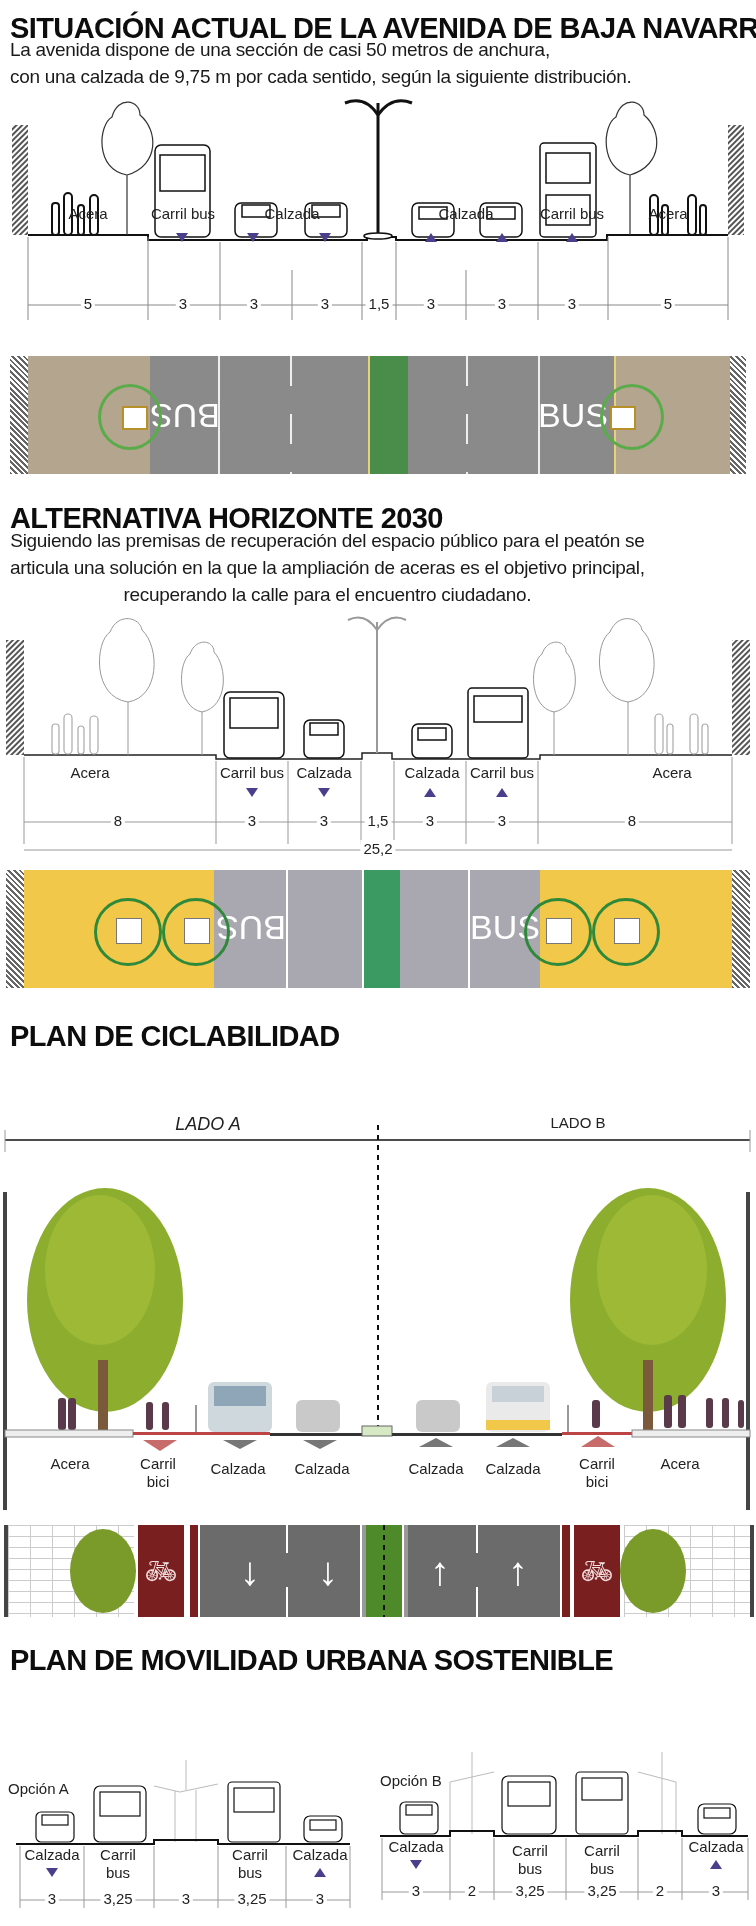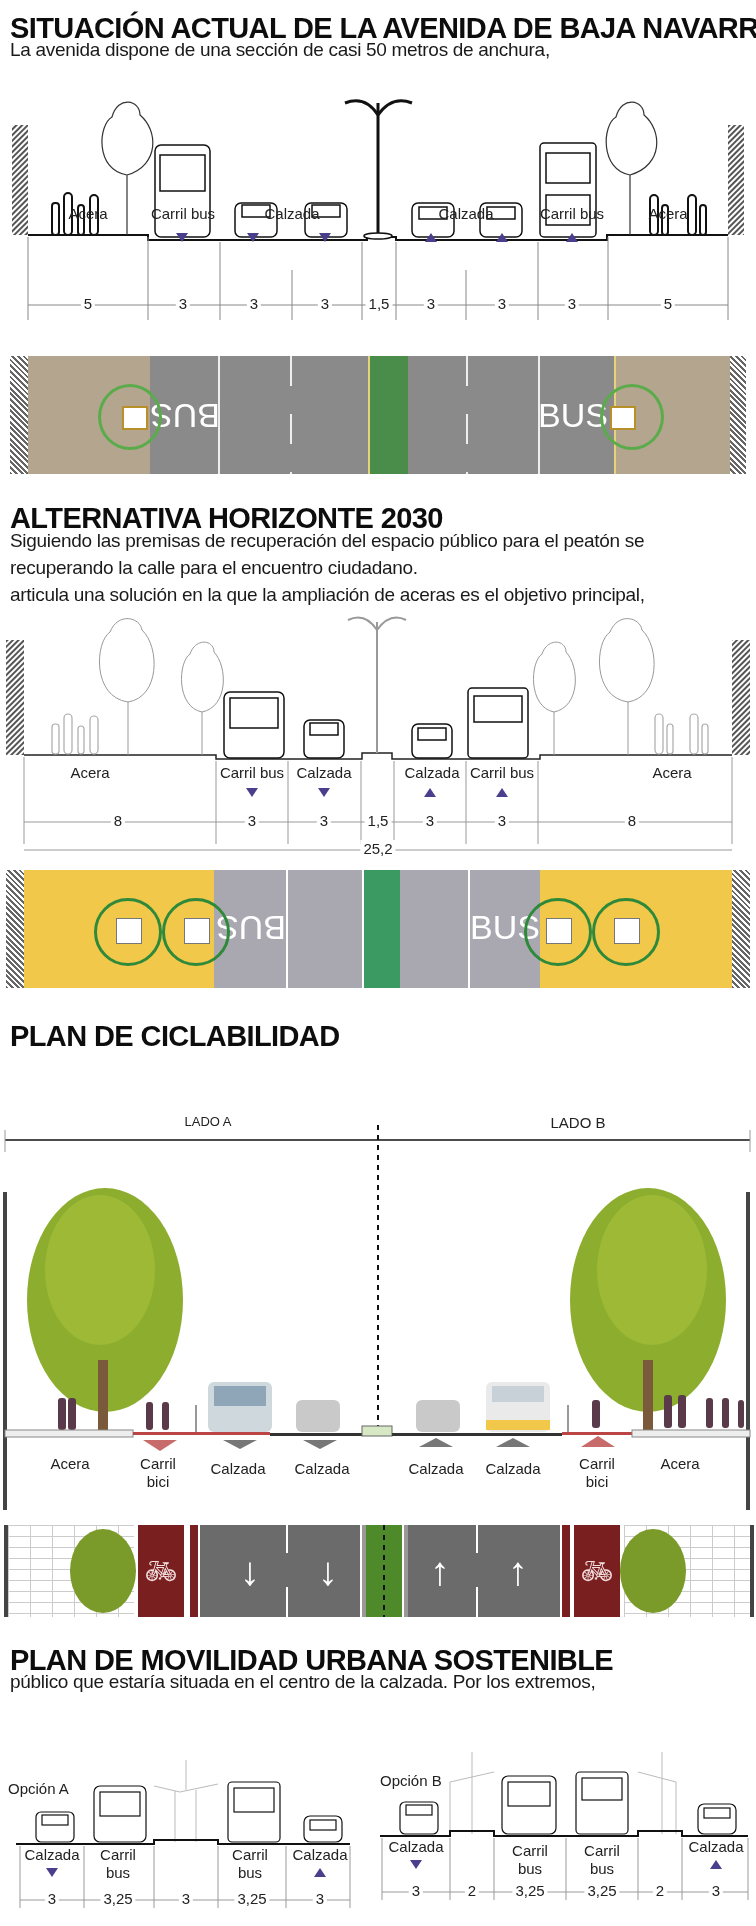--- a/index.html
+++ b/index.html
@@ -16,20 +16,21 @@
   .hatch{position:absolute;background:repeating-linear-gradient(45deg,#666 0 2px,#fff 2px 4px);}
   .tri-dn{position:absolute;width:0;height:0;transform:translateX(-50%);border-left:17px solid transparent;border-right:17px solid transparent;}
   .tri-up{position:absolute;width:0;height:0;transform:translateX(-50%);border-left:17px solid transparent;border-right:17px solid transparent;}
 </style>
 </head>
 <body>
 
 <div class="sec-title" style="top:4px;">SITUACIÓN ACTUAL DE LA AVENIDA DE BAJA NAVARRA</div>
 <div class="sec-desc" style="top:36px;">
   <div>La avenida dispone de una sección de casi 50 metros de anchura,</div>
+  <div>con una calzada de 9,75 m por cada sentido, según la siguiente distribución.</div>
 </div>
 
 <div class="abs" style="left:0;top:95px;width:756px;height:230px;">
   <svg width="756" height="230">
 
     <rect x="12" y="30" width="16" height="110" fill="url(#h1)"></rect>
     <rect x="728" y="30" width="16" height="110" fill="url(#h1)"></rect>
     <defs>
       <pattern id="h1" width="4" height="4" patternUnits="userSpaceOnUse" patternTransform="rotate(45)">
         <rect width="2" height="4" fill="#555"></rect>
@@ -128,24 +129,24 @@
   <div class="abs" style="left:528px;top:0;width:2px;height:118px;background:#eee;"></div>
   <div class="abs" style="left:140px;top:40px;font-size:34px;color:#fff;transform:rotate(180deg);">BUS</div>
   <div class="abs" style="left:528px;top:40px;font-size:34px;color:#fff;">BUS</div>
   <div class="abs" style="left:88px;top:28px;width:58px;height:60px;border:3px solid #5aac4a;border-radius:50%;"></div>
   <div class="abs" style="left:112px;top:50px;width:22px;height:20px;background:#fff;border:2px solid #b8902a;"></div>
   <div class="abs" style="left:590px;top:28px;width:58px;height:60px;border:3px solid #5aac4a;border-radius:50%;"></div>
   <div class="abs" style="left:600px;top:50px;width:22px;height:20px;background:#fff;border:2px solid #b8902a;"></div>
 </div>
 
 <div class="sec-title" style="top:494px;">ALTERNATIVA HORIZONTE 2030</div>
-<div class="sec-desc" style="top:527px;">
+<div class="sec-desc" style="top:527px;text-align:center;">
   <div>Siguiendo las premisas de recuperación del espacio público para el peatón se</div>
+  <div>articula una solución en la que la ampliación de aceras es el objetivo principal,</div>
   <div>recuperando la calle para el encuentro ciudadano.</div>
-  <div>articula una solución en la que la ampliación de aceras es el objetivo principal,</div>
 </div>
 
 <div class="abs" style="left:0;top:612px;width:756px;height:252px;">
   <svg width="756" height="252">
     <rect x="6" y="28" width="18" height="115" fill="url(#h1)"></rect>
     <rect x="732" y="28" width="18" height="115" fill="url(#h1)"></rect>
     <polyline points="24,143 216,143 216,147 362,147 362,141 392,141 392,147 540,147 540,143 732,143" fill="none" stroke="#222" stroke-width="1.5"></polyline>
     <line x1="377" y1="10" x2="377" y2="141" stroke="#999" stroke-width="2"></line>
     <path d="M377 18 Q365 0 348 8 M377 18 Q390 0 406 8" fill="none" stroke="#999" stroke-width="2"></path>
     <g fill="none" stroke="#999" stroke-width="1">
@@ -227,21 +228,21 @@
   <div class="abs" style="left:586px;top:28px;width:62px;height:62px;border:3px solid #2e8a3a;border-radius:50%;"></div>
   <div class="abs" style="left:540px;top:48px;width:24px;height:24px;background:#fff;border:1px solid #777;"></div>
   <div class="abs" style="left:608px;top:48px;width:24px;height:24px;background:#fff;border:1px solid #777;"></div>
 </div>
 
 <div class="sec-title" style="top:1012px;">PLAN DE CICLABILIDAD</div>
 <div class="sec-desc" style="top:1045px;">
 </div>
 
 <div class="abs" style="left:0;top:1110px;width:756px;height:400px;">
-  <span class="lbl" style="left:208px;top:4px;font-size:13px;">LADO A</span>
+  <span class="lbl" style="left:208px;top:4px;font-size:18px;font-style:italic;">LADO A</span>
   <span class="lbl" style="left:578px;top:4px;font-size:15px;">LADO B</span>
   <svg width="756" height="400">
     <line x1="5" y1="30" x2="750" y2="30" stroke="#111" stroke-width="1.5"></line>
     <line x1="5" y1="20" x2="5" y2="42" stroke="#999"></line>
     <line x1="750" y1="20" x2="750" y2="42" stroke="#999"></line>
     <line x1="378" y1="15" x2="378" y2="320" stroke="#111" stroke-width="2" stroke-dasharray="5,5"></line>
     <rect x="3" y="82" width="4" height="330" fill="#444"></rect>
     <rect x="746" y="82" width="4" height="330" fill="#444"></rect>
 
     <ellipse cx="105" cy="190" rx="78" ry="112" fill="#8cad2e"></ellipse>
@@ -318,21 +319,20 @@
   <div class="abs" style="left:426px;top:22px;color:#fff;font-size:40px;line-height:48px;font-weight:bold;">↑</div>
   <div class="abs" style="left:504px;top:22px;color:#fff;font-size:40px;line-height:48px;font-weight:bold;">↑</div>
   <div class="abs" style="left:558px;top:0;width:8px;height:92px;background:#7a1f1f;"></div>
   <div class="abs" style="left:570px;top:0;width:46px;height:92px;background:#7a1f1f;color:#f2dede;font-size:26px;text-align:center;line-height:92px;"><span>🚲︎</span></div>
   <div class="abs" style="left:620px;top:0;width:126px;height:92px;background-color:#fff;background-image:linear-gradient(#ccc 1px,transparent 1px),linear-gradient(90deg,#ccc 1px,transparent 1px);background-size:22px 11px;border-right:4px solid #444;"></div>
   <div class="abs" style="left:616px;top:4px;width:66px;height:84px;background:#7a9a2a;border-radius:50%;"></div>
 </div>
 
 <div class="sec-title" style="top:1636px;">PLAN DE MOVILIDAD URBANA SOSTENIBLE</div>
 <div class="sec-desc" style="top:1668px;">
-  <div>público que estaría situada en el centro de la calzada. Por los extremos,</div>
 </div>
 
 <div class="abs" style="left:0;top:1760px;width:376px;height:166px;">
   <div class="abs" style="left:8px;top:20px;font-size:15px;color:#222;">Opción A</div>
   <svg width="376" height="166">
     <line x1="186" y1="0" x2="186" y2="30" stroke="#bbb"></line>
     <path d="M154 26 L180 32 L218 24 M175 31 L175 82 M196 30 L196 82" fill="none" stroke="#bbb"></path>
     <polyline points="16,84 154,84 154,80 218,80 218,84 350,84" fill="none" stroke="#111" stroke-width="2"></polyline>
     <g fill="#fff" stroke="#111" stroke-width="1.2">
       <rect x="36" y="52" width="38" height="30" rx="5"></rect>

